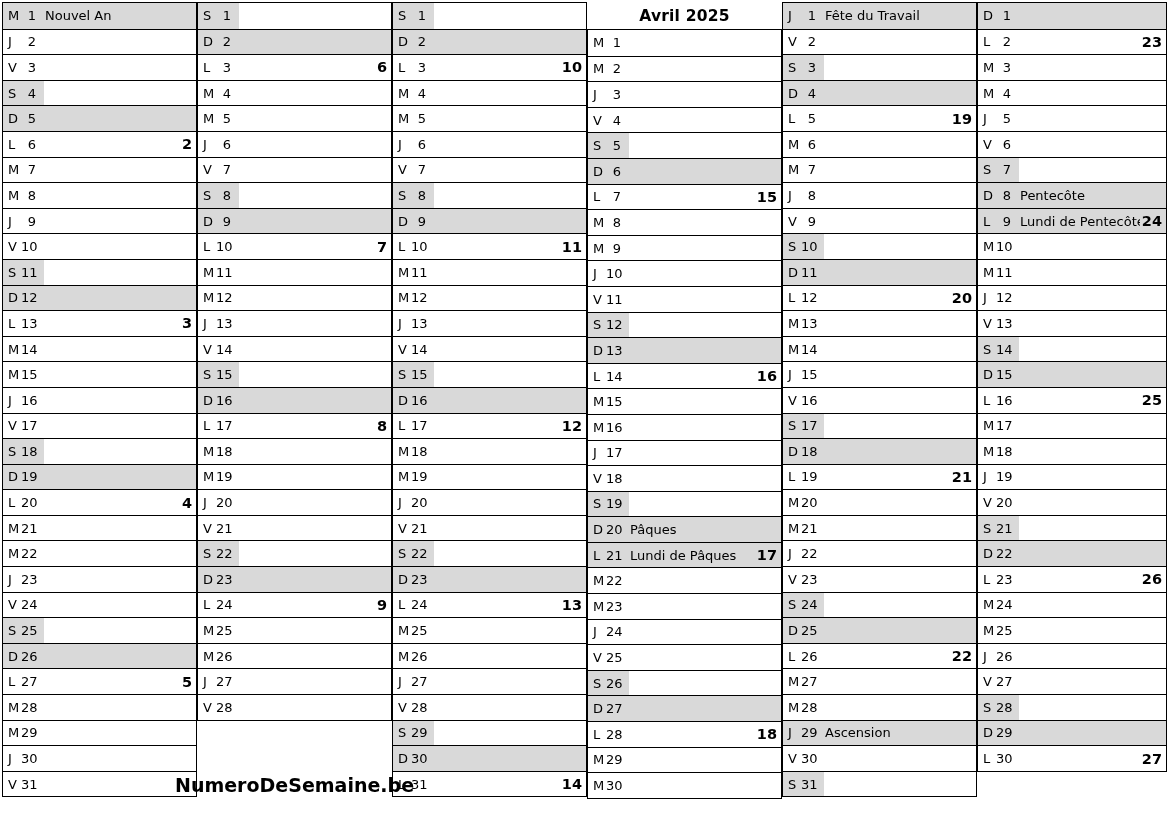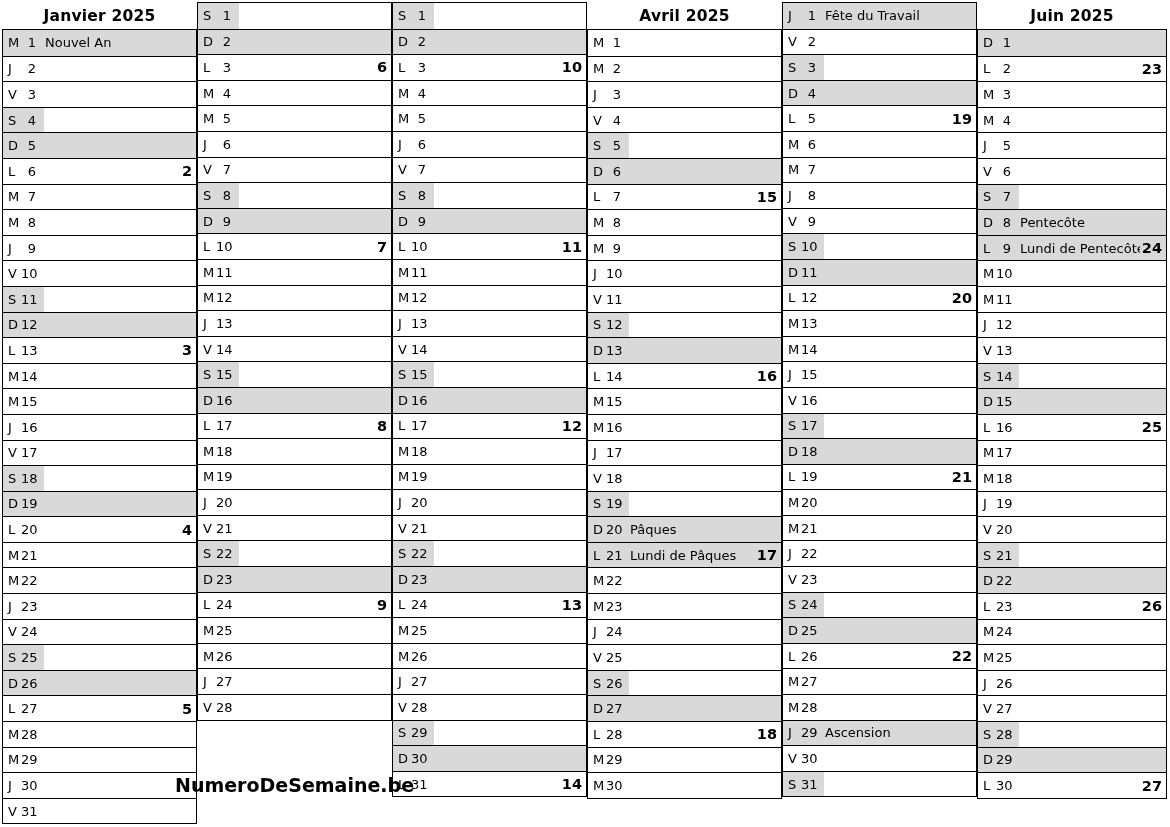--- a/index.html
+++ b/index.html
@@ -59,21 +59,20 @@
     font-size: 19px;
     text-align: center;
   }
 </style>
 </head>
 <body>
 
 <div id="calendar">
   <div id="watermark">NumeroDeSemaine.be</div>
 <div class="month-col">
-      <div class="month-title">Janvier 2025</div>
       <div class="month-table">
         <div class="day-row holiday">
           <span class="dow">M</span>
           <span class="num">1</span>
           <span class="holiday-label">Nouvel An</span>
           <span class="spacer"></span>
         </div>
         <div class="day-row">
           <span class="dow">J</span>
           <span class="num">2</span>
@@ -862,21 +861,20 @@
           <span class="spacer"></span>
         </div>
         <div class="day-row saturday">
           <span class="dow">S</span>
           <span class="num">31</span>
           <span class="spacer"></span>
         </div>
       </div>
     </div>
     <div class="month-col">
-      <div class="month-title">Juin 2025</div>
       <div class="month-table">
         <div class="day-row sunday">
           <span class="dow">D</span>
           <span class="num">1</span>
           <span class="spacer"></span>
         </div>
         <div class="day-row">
           <span class="dow">L</span>
           <span class="num">2</span>
           <span class="spacer"></span>

